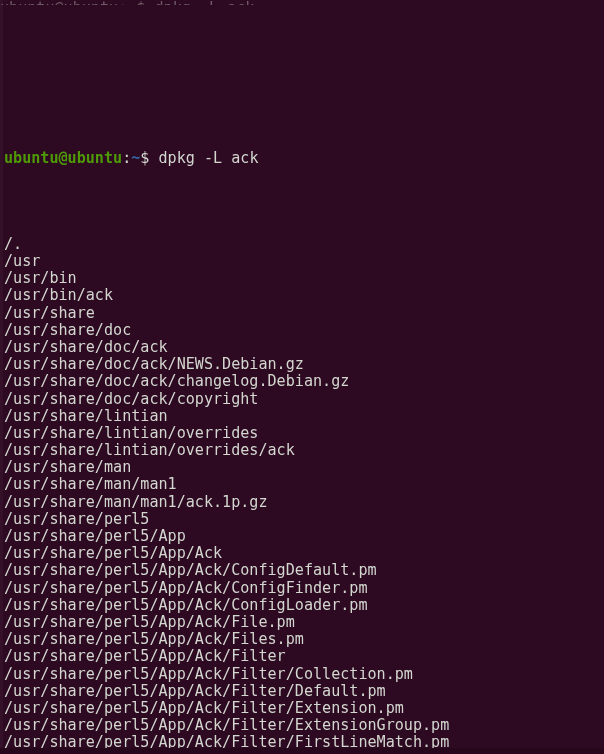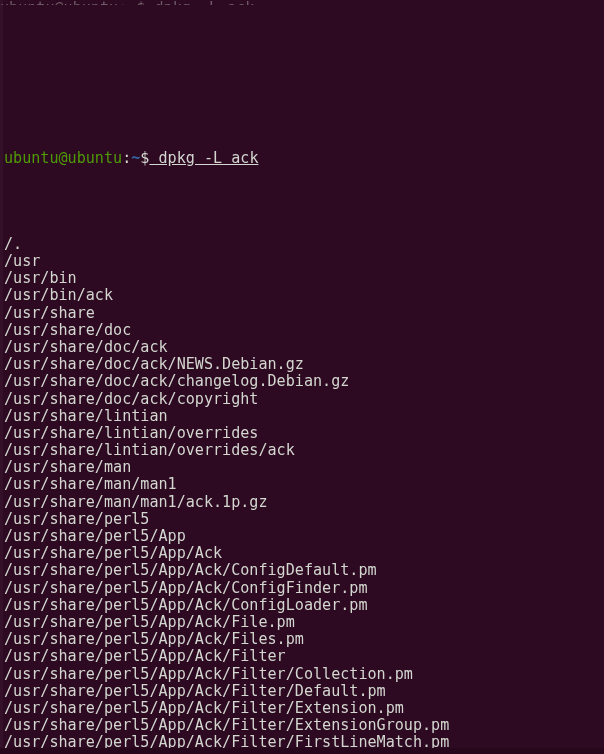--- a/index.html
+++ b/index.html
@@ -43,35 +43,34 @@
     height: 17.2px;
     white-space: pre;
     font-size: 15.1px;
     line-height: 17.2px;
     color: #d3d7cf;
   }
 
   
   .userhost {
     color: #4e9a06;
-    font-weight: normal;
+    font-weight: bold;
   }
   .colon {
     color: #d3d7cf;
   }
   .tilde {
     color: #3465a4;
     font-weight: bold;
   }
   .dollar {
     color: #d3d7cf;
   }
   .cmd {
     color: #d3d7cf;
-    text-decoration: underline;
   }
 
   
   #top-sliver {
     position: absolute;
     left: 0;
     top: 0;
     width: 604px;
     height: 5px;
     overflow: hidden;

